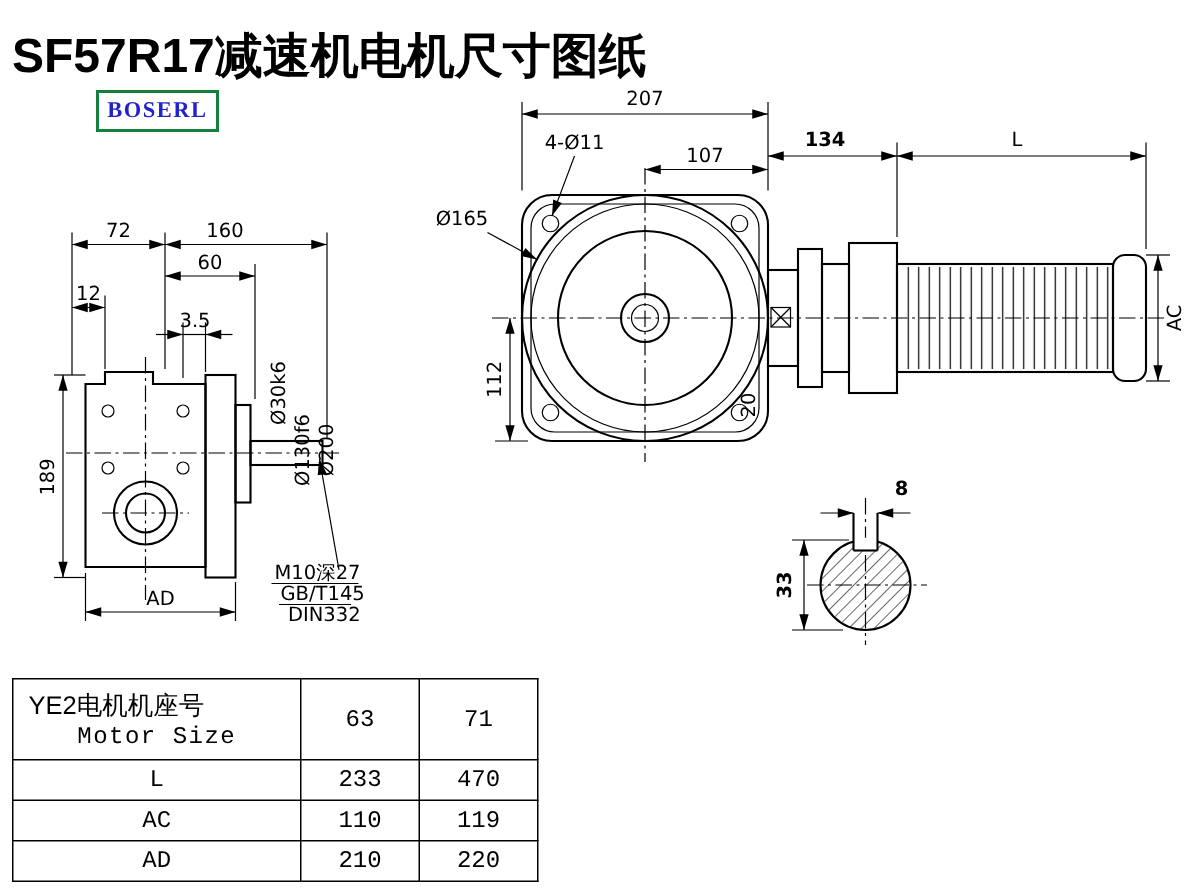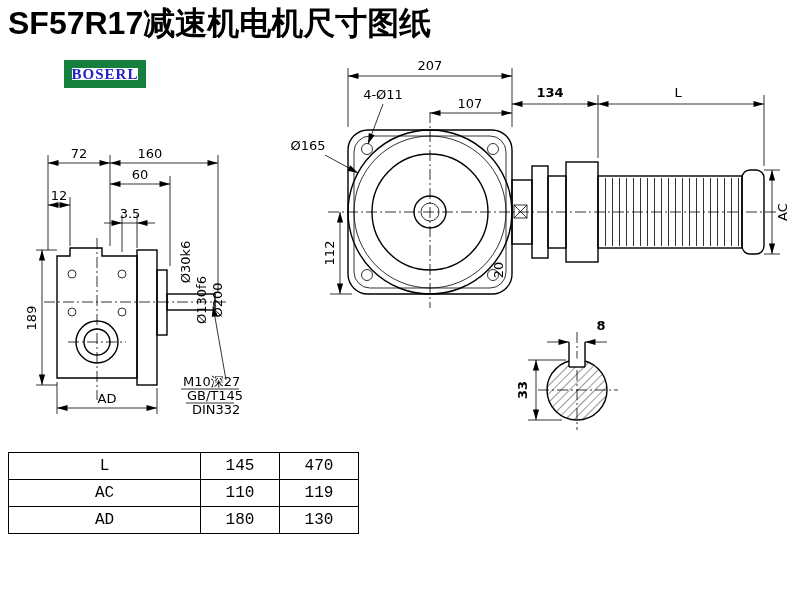--- a/index.html
+++ b/index.html
@@ -1,22 +1,22 @@
 <!DOCTYPE html>
 <html><head>
 <meta charset="utf-8">
 <style>
   * { margin:0; padding:0; box-sizing:border-box; }
   html,body { background:#fff; }
   #canvas { position:relative; width:800px; height:594px; background:#ffffff;
             font-family:"Liberation Sans",sans-serif; overflow:hidden; }
-  #title { position:absolute; left:8px; top:2px; font-size:32px; font-weight:bold;
+  #title { position:absolute; left:8px; top:16px; font-size:32px; font-weight:bold;
            color:#000; letter-spacing:0px; white-space:nowrap; }
   #logo { position:absolute; left:64px; top:60px; width:82px; height:28px;
-          border:8px solid #15803d; display:flex; align-items:center; justify-content:center; }
+          border:2px solid #15803d; display:flex; align-items:center; justify-content:center; }
   #logo span { font-family:"Liberation Serif",serif; font-size:15px; font-weight:bold;
                color:#2222cc; letter-spacing:1px; }
   svg.draw { position:absolute; left:0; top:0; }
   svg.draw text { font-family:"DejaVu Sans",sans-serif; fill:#000; font-size:13px; }
   .obj  { stroke:#000; stroke-width:1.4; fill:none; }
   .thin { stroke:#000; stroke-width:0.8; fill:none; }
   .dim  { stroke:#000; stroke-width:0.8; fill:none; }
   .cl   { stroke:#000; stroke-width:0.8; fill:none; stroke-dasharray:11 3 2 3; }
   .mid  { text-anchor:middle; }
   .t12  { font-size:12px; }
@@ -186,31 +186,39 @@
     </g>
   </svg>
 
   <table id="spec">
     <colgroup>
         <col style="width:192px">
         <col style="width:79px">
         <col style="width:79px">
       </colgroup>
     <tbody>
+        <tr style="height:54px">
+      <td>
+        <div class="cn">YE2电机机座号</div>
+        <div class="en">Motor Size</div>
+      </td>
+      <td>63</td>
+      <td>71</td>
+    </tr>
     <tr style="height:27px">
       <td>L</td>
-      <td>145</td>
+      <td>233</td>
       <td>470</td>
     </tr>
     <tr style="height:27px">
       <td>AC</td>
       <td>110</td>
       <td>119</td>
     </tr>
     <tr style="height:27px">
       <td>AD</td>
-      <td>180</td>
-      <td>130</td>
+      <td>210</td>
+      <td>220</td>
     </tr>
   </tbody>
     </table>
 
 </div>
 
 </body></html>

